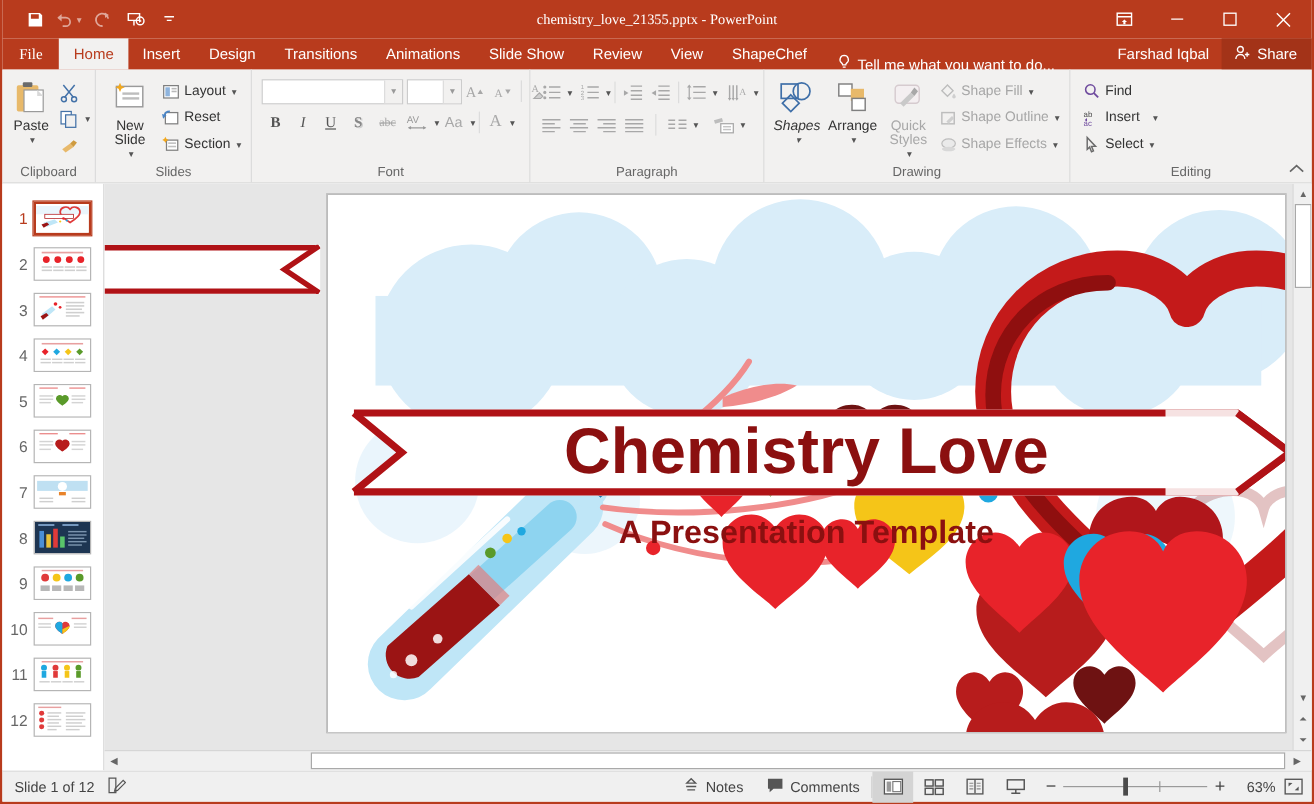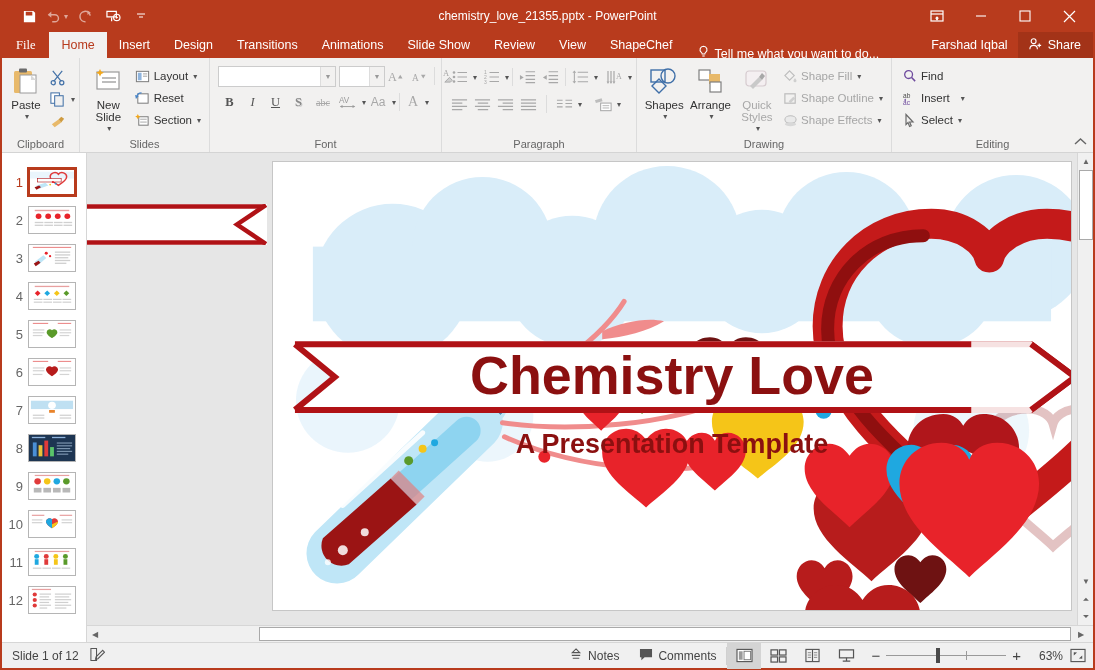--- a/index.html
+++ b/index.html
@@ -36,20 +36,21 @@
   }
   .qat-btn svg { display: block; }
   .qat-dim { opacity: 0.55; }
   .title-text {
     position: absolute;
     left: 0; right: 0;
     text-align: center;
     color: #fff;
     font-size: 12px;
     pointer-events: none;
+    font-family: Liberation Serif, serif;
   }
   .win-controls {
     margin-left: auto;
     display: flex;
     align-items: center;
     height: 32px;
     padding-right: 2px;
     z-index: 2;
   }
   .win-btn {
@@ -654,21 +655,21 @@
               </svg>
           </div>
           <span class="carat">▾</span>
         </div>
       </div>
       <div class="rgroup-label">Paragraph</div>
     </div>
 
     <div class="rgroup" style="width:255px;">
       <div class="rgroup-body">
-        <div class="big-btn" style="width:48px;">
+        <div class="big-btn" style="width:48px;font-style:italic;">
           <span class="ico">
             <svg width="32" height="30" viewBox="0 0 32 30">
                 <rect x="3" y="3" width="14" height="12" fill="none" stroke="#3f6fa8" stroke-width="1.4"></rect>
                 <circle cx="20" cy="9" r="7" fill="none" stroke="#3f6fa8" stroke-width="1.4"></circle>
                 <path fill="none" stroke="#3f6fa8" stroke-width="1.4" d="M11 12l7 7-7 7-7-7z"></path>
               </svg>
           </span>
           <span>Shapes</span>
           <span class="carat">▾</span>
         </div>

